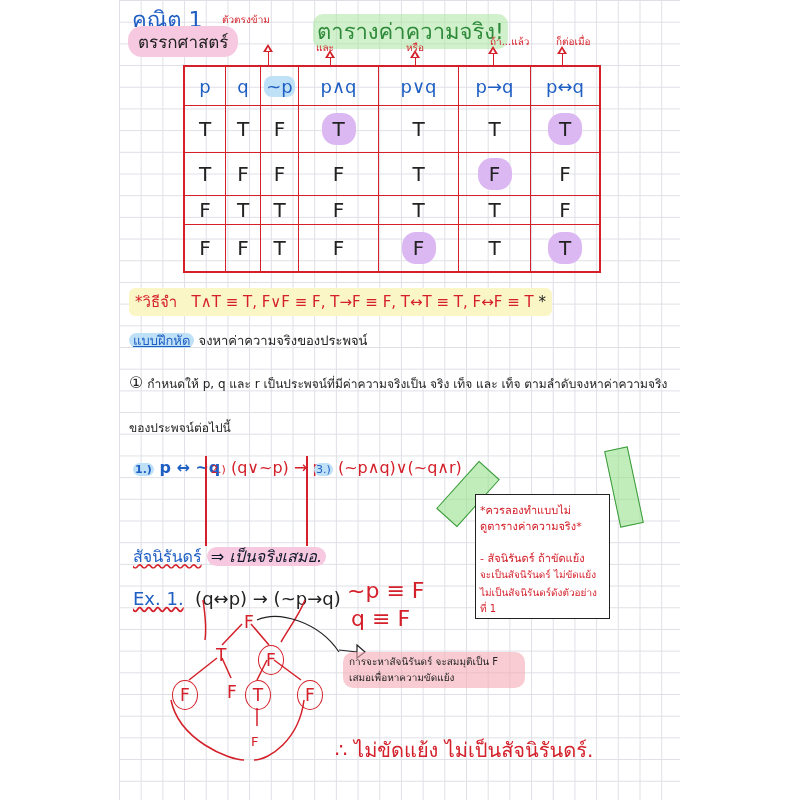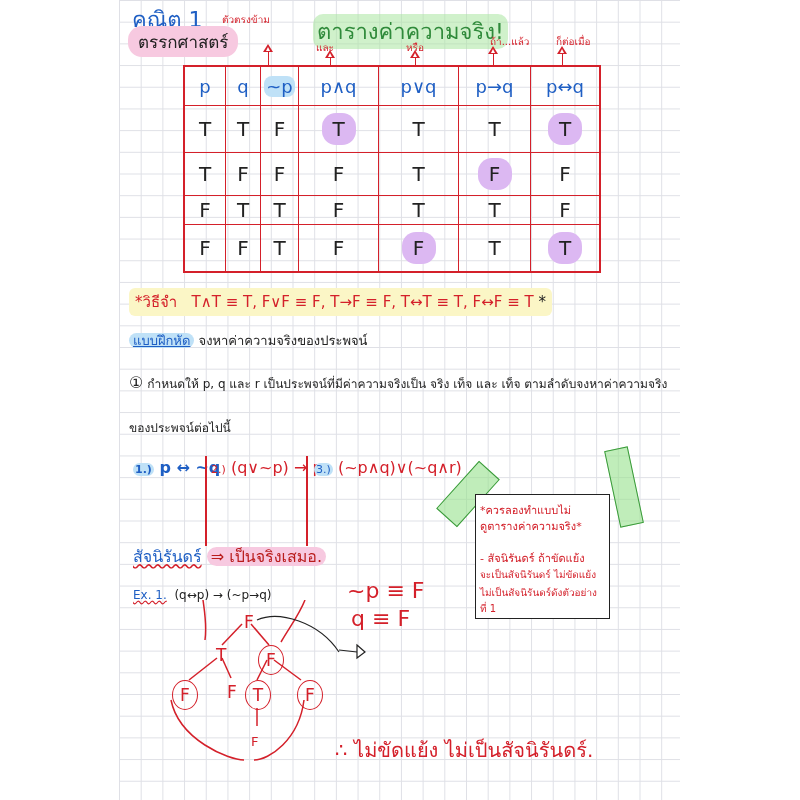--- a/index.html
+++ b/index.html
@@ -57,23 +57,23 @@
   .subq { top: 458px; font-size: 16px; }
   .vline { position: absolute; width: 1.5px; background: #d4202a; }
 
   
   .notebox { position: absolute; left: 475px; top: 494px; width: 133px; height: 123px; border: 1.5px solid #222; background: #fff; }
   .notebox .t { position: absolute; left: 4px; font-size: 11px; color: #d4202a; white-space: nowrap; }
   .tape { position: absolute; background: rgba(150,225,140,0.6); border: 1.5px solid #3a9a3a; }
 
   .tauto { left: 133px; top: 544px; font-size: 16px; }
   .tauto .lbl { color: #1f5fc4; text-decoration: underline wavy #d4202a; }
-  .tauto .def { color: #b91c1c; background: #f7c9e0; border-radius: 10px; padding: 0 4px; }
-
-  .exl { left: 133px; top: 588px; font-size: 12px; }
+  .tauto .def { color: #0f172a; background: #f7c9e0; border-radius: 10px; padding: 0 4px; font-style: italic; }
+
+  .exl { left: 133px; top: 588px; font-size: 18px; }
   .exl .lbl { color: #1f5fc4; text-decoration: underline wavy #d4202a; }
   .given { font-size: 22px; color: #d4202a; }
   .tree { font-size: 17px; color: #d4202a; }
   .circ { display: inline-block; width: 24px; height: 28px; line-height: 28px; text-align: center; border: 1.5px solid #d4202a; border-radius: 50%; }
   .note2 { left: 343px; top: 652px; font-size: 10px; color: #222; background: rgba(244,170,180,0.6); border-radius: 10px; padding: 2px 6px; line-height: 16px; white-space: normal; width: 170px; }
   .conclusion { left: 335px; top: 734px; font-size: 20px; color: #d4202a; }
 </style>
 </head>
 <body>
 
@@ -227,15 +227,16 @@
 
   <div class="abs tree" style="left:125px; top:612px;">F</div>
   <div class="abs tree" style="left:97px; top:645px;">T</div>
   <div class="abs tree" style="left:139px; top:645px;"><span class="circ">F</span></div>
   <div class="abs tree" style="left:53px; top:680px;"><span class="circ">F</span></div>
   <div class="abs tree" style="left:108px; top:682px;">F</div>
   <div class="abs tree" style="left:126px; top:680px;"><span class="circ">T</span></div>
   <div class="abs tree" style="left:178px; top:680px;"><span class="circ">F</span></div>
   <div class="abs tree" style="left:132px; top:734px; font-size:13px;">F</div>
 
+  <div class="abs note2" style="left:224px;">การจะหาสัจนิรันดร์ จะสมมุติเป็น F เสมอเพื่อหาความขัดแย้ง</div>
 
   <div class="abs conclusion" style="left:216px;">∴ ไม่ขัดแย้ง ไม่เป็นสัจนิรันดร์.</div>
 </div>
 
 </body></html>

